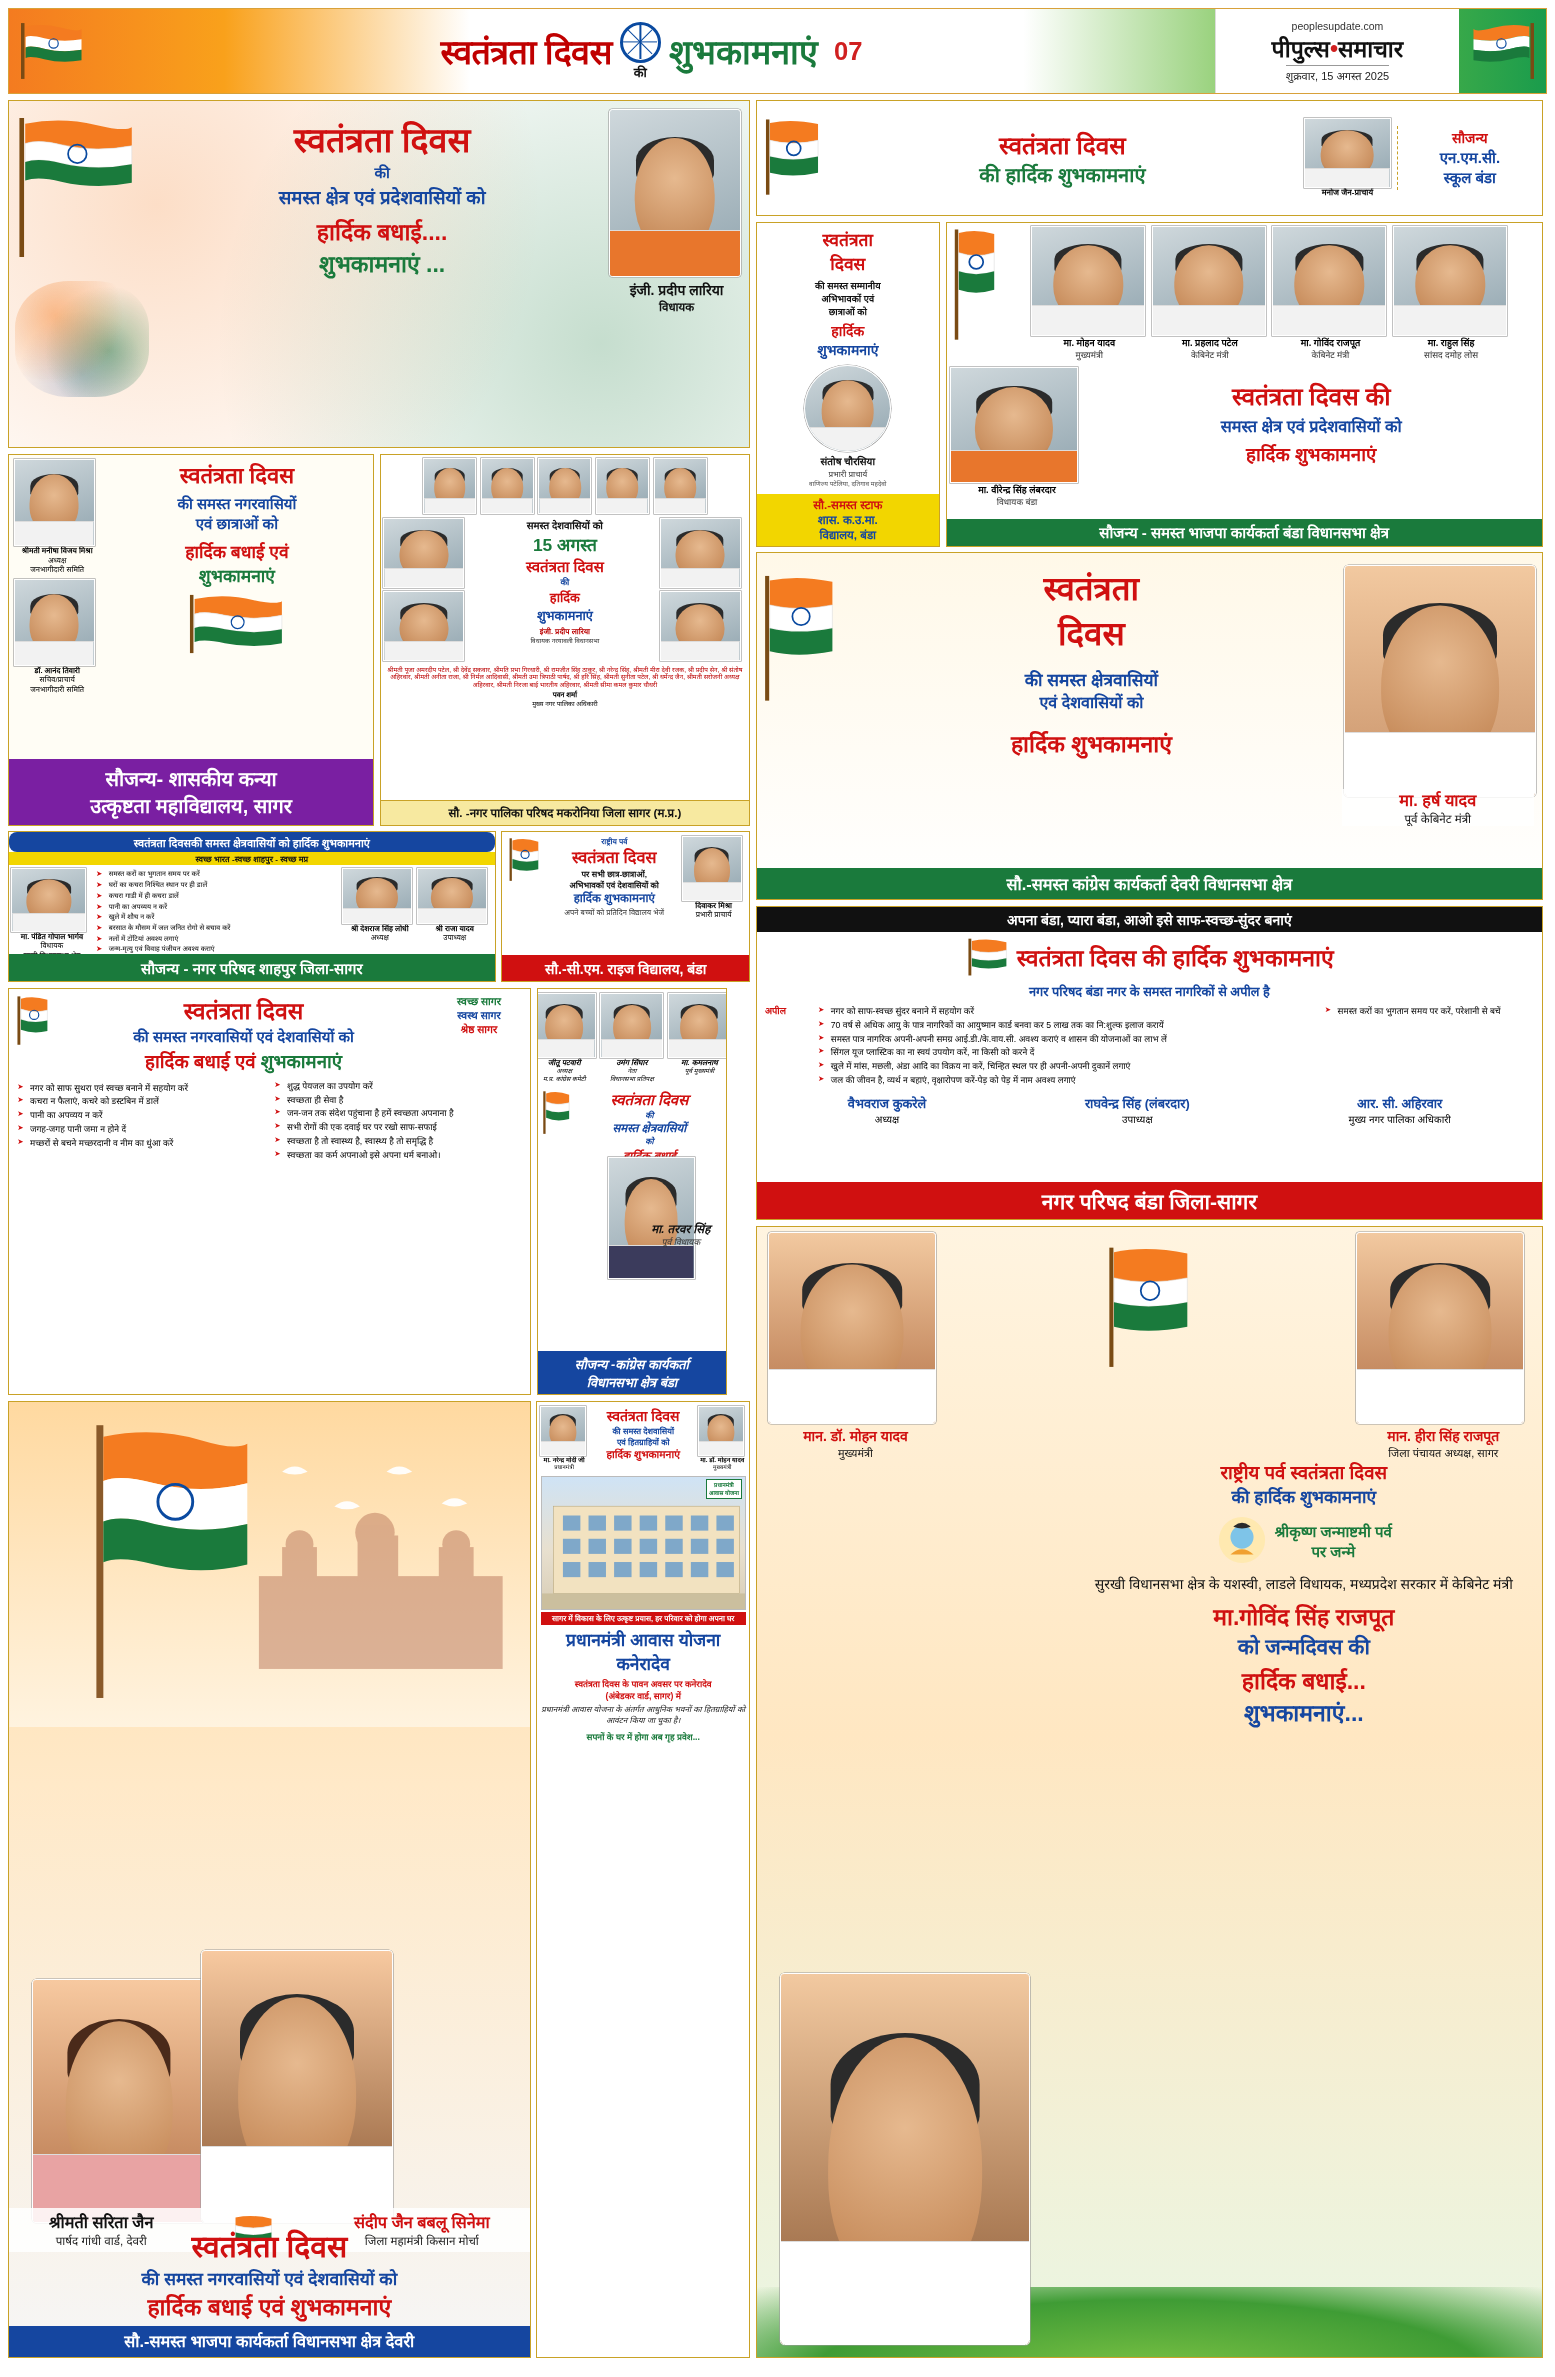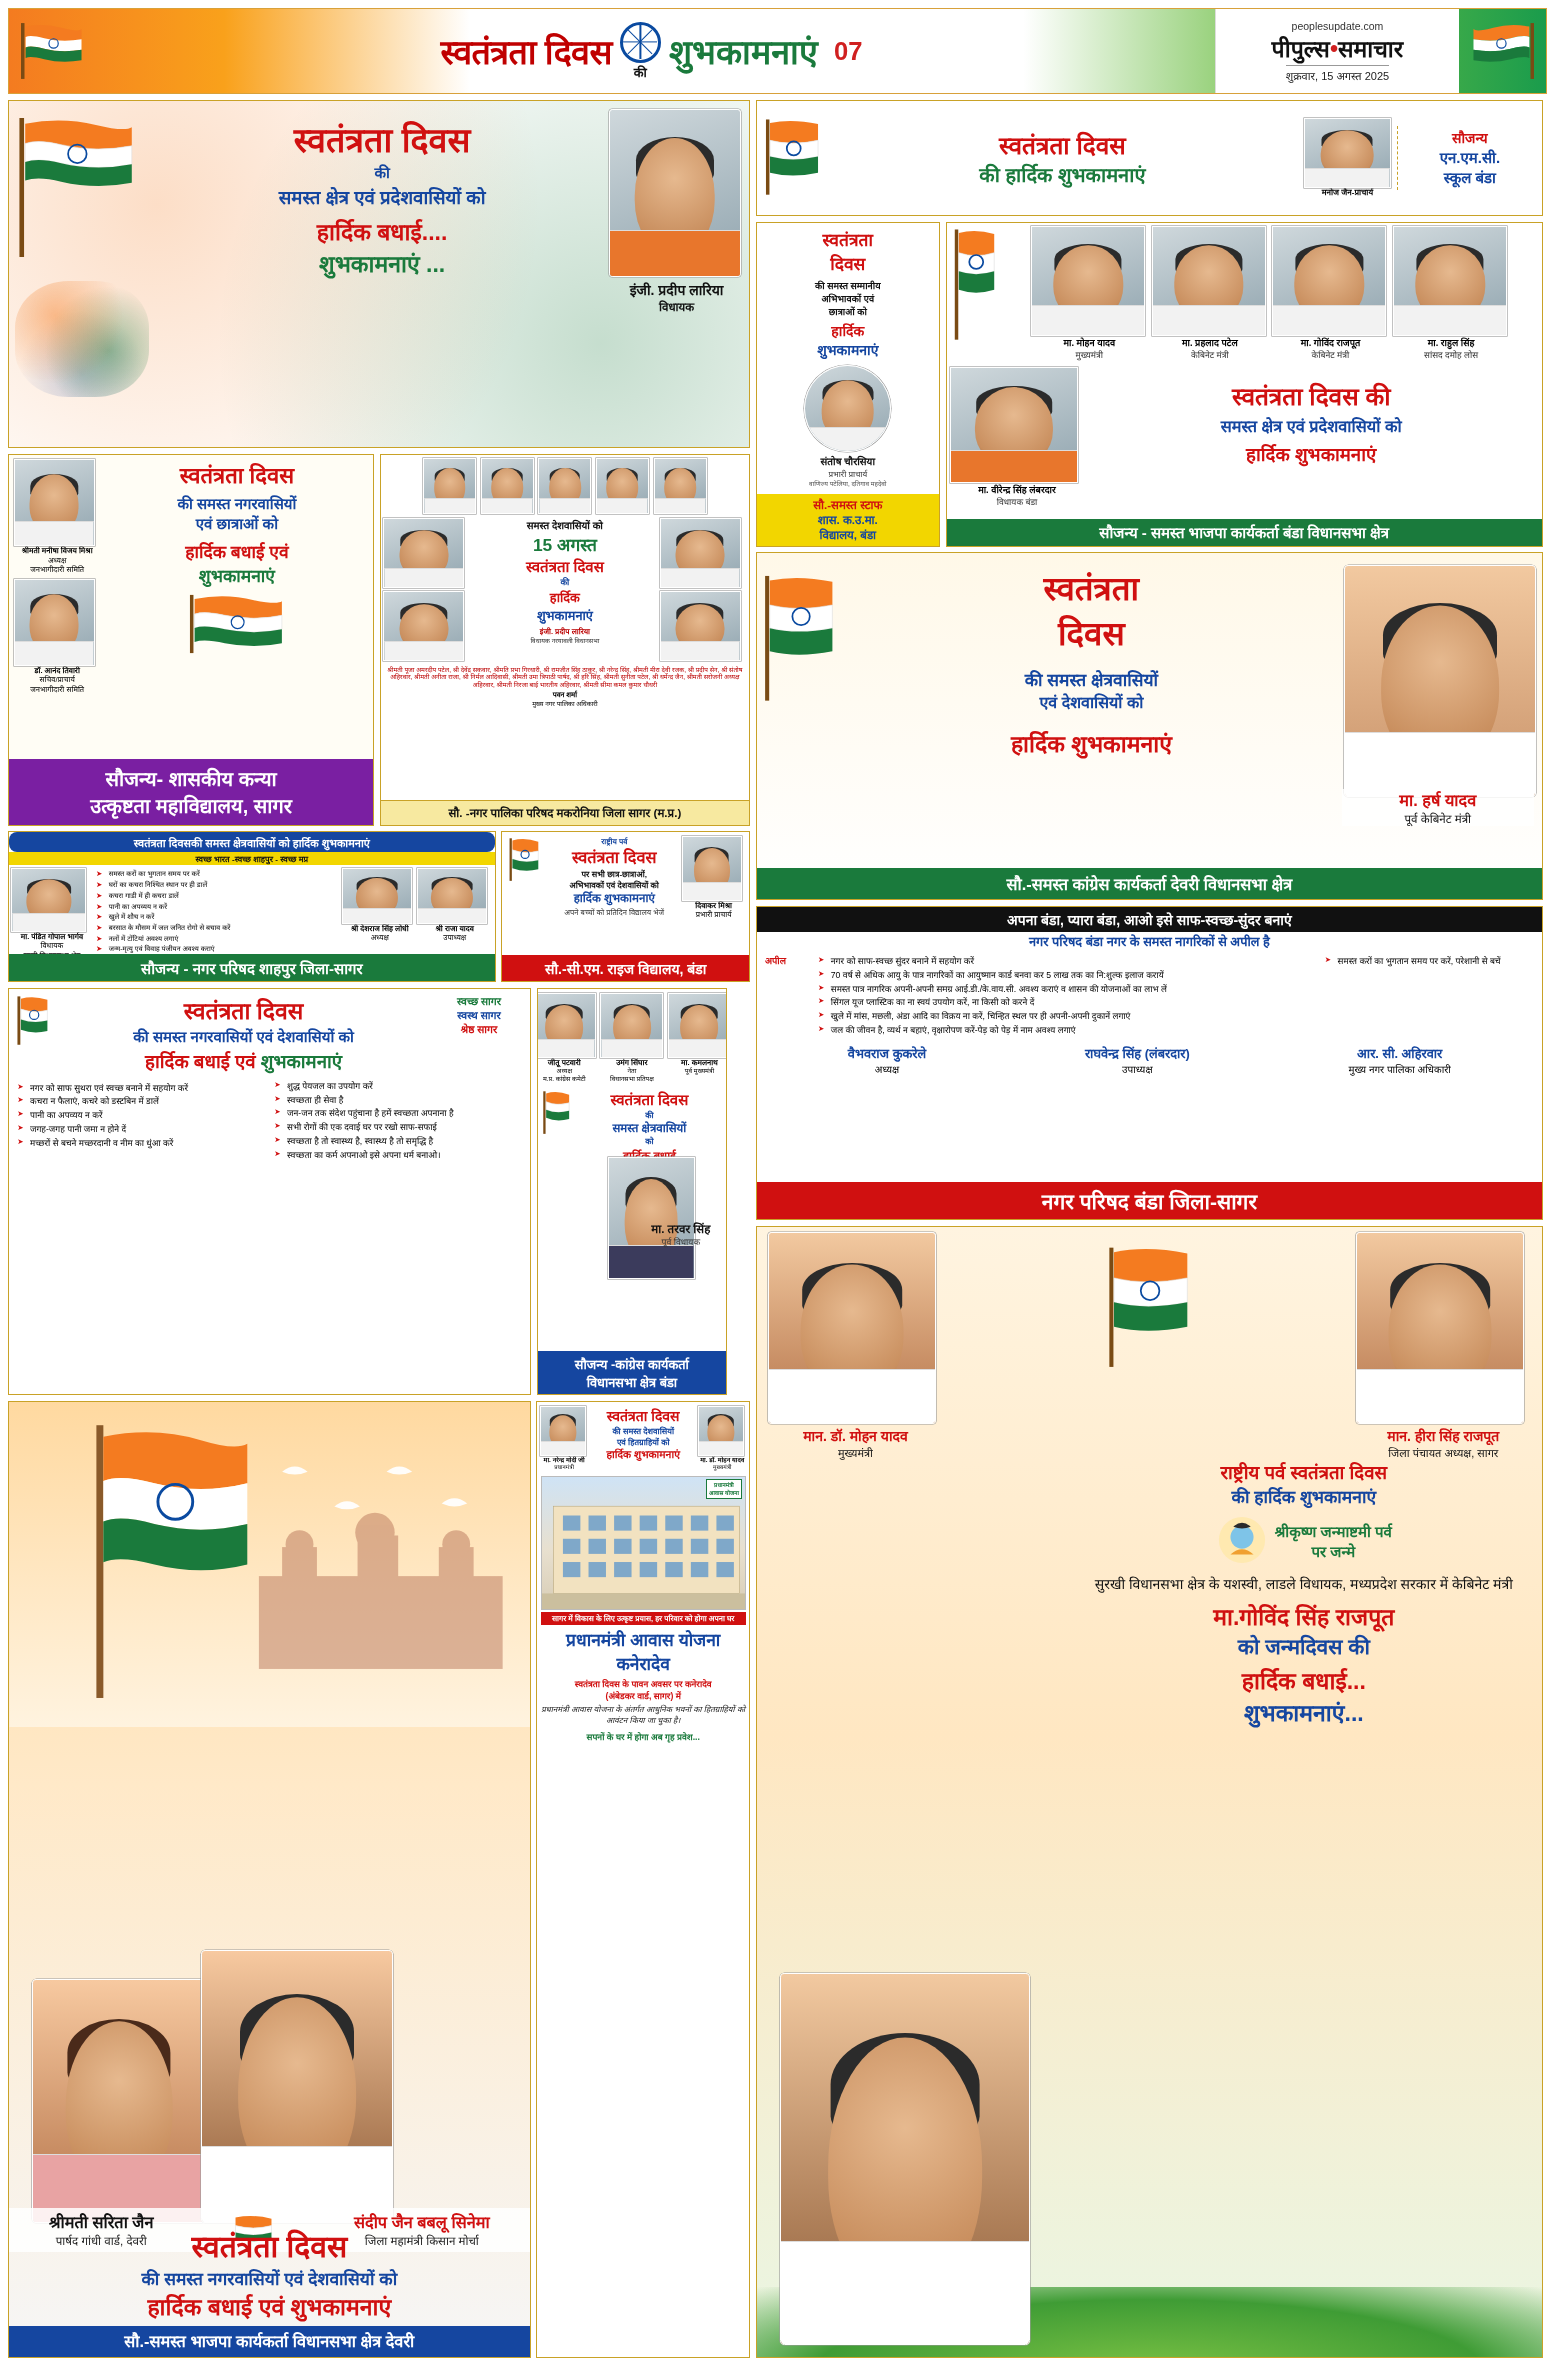--- a/index.html
+++ b/index.html
@@ -427,21 +427,21 @@
               <li>शुद्ध पेयजल का उपयोग करें</li>
               <li>स्वच्छता ही सेवा है</li>
               <li>जन-जन तक संदेश पहुंचाना है हमें स्वच्छता अपनाना है</li>
               <li>सभी रोगों की एक दवाई घर पर रखो साफ-सफाई</li>
               <li>स्वच्छता है तो स्वास्थ्य है, स्वास्थ्य है तो समृद्धि है</li>
               <li>स्वच्छता का कर्म अपनाओ इसे अपना धर्म बनाओ।</li>
             </ul>
           </div>
         </div>
 
-        <div class="ad" style="width:190px;position:relative;background:#fff;">
+        <div class="ad" style="width:190px;position:relative;background:#fff;font-style:italic;">
           <div class="gridphotos" style="padding:3.5px 1.2px;">
             <div style="text-align:center;width:65px;">
               <div class="photo" style="width:63px;height:65px;">
                   <div class="hair"></div>
                   <div class="face"></div>
                   <div class="body"></div>
                 </div>
               <div class="tiny b">जीतू पटवारी</div>
               <div class="tiny" style="white-space:pre-line;font-size:6.4px;">अध्यक्ष
 म.प्र. कांग्रेस कमेटी</div>
@@ -801,20 +801,31 @@
               <div style="font-size:16.3px;font-weight:bold;color:#d01010;">मा. हर्ष यादव</div>
               <div style="font-size:11.6px;color:#111;">पूर्व केबिनेट मंत्री</div>
             </div>
           </div>
         </div>
         <div style="position:absolute;bottom:0;left:0;right:0;background:#1a7a3c;color:#fff;text-align:center;font-size:16.3px;font-weight:bold;padding:4.6px;">सौ.-समस्त कांग्रेस कार्यकर्ता देवरी विधानसभा क्षेत्र</div>
       </div>
 
       <div class="ad" style="height:314px;position:relative;background:#fff;">
         <div style="background:#111;color:#fff;text-align:center;font-size:14px;font-weight:bold;padding:2.9px;">अपना बंडा, प्यारा बंडा, आओ इसे साफ-स्वच्छ-सुंदर बनाएं</div>
+        <div style="display:flex;align-items:center;justify-content:center;gap:5.8px;padding:3.5px;">
+          <div>
+            <svg width="46" height="41" viewBox="0 0 80 70">
+              <rect x="6" y="4" width="5" height="64" fill="#7a4b14"></rect>
+              <path d="M12 8 Q40 2 72 10 L72 24 Q40 32 12 24 Z" fill="#f47b20"></path>
+              <path d="M12 24 Q40 32 72 24 L72 38 Q40 46 12 38 Z" fill="#fff" stroke="#ddd"></path>
+              <path d="M12 38 Q40 46 72 38 L72 52 Q40 60 12 52 Z" fill="#1a7a3c"></path>
+            </svg>
+          </div>
+          <div style="font-size:23px;font-weight:bold;color:#d01010;">स्वतंत्रता दिवस की हार्दिक शुभकामनाएं</div>
+        </div>
         <div style="text-align:center;font-size:12.8px;font-weight:bold;color:#1546a0;">नगर परिषद बंडा नगर के समस्त नागरिकों से अपील है</div>
         <div style="display:flex;padding:3.5px 8.1px;gap:18px;">
           <div style="width:35px;color:#d01010;font-weight:bold;font-size:9.3px;">अपील</div>
           <div style="flex:1;">
             <ul class="dots">
               <li>नगर को साफ-स्वच्छ सुंदर बनाने में सहयोग करें</li>
               <li>70 वर्ष से अधिक आयु के पात्र नागरिकों का आयुष्मान कार्ड बनवा कर 5 लाख तक का नि:शुल्क इलाज करायें</li>
               <li>समस्त पात्र नागरिक अपनी-अपनी समग्र आई.डी./के.वाय.सी. अवश्य कराएं व शासन की योजनाओं का लाभ लें</li>
               <li>सिंगल यूज प्लास्टिक का ना स्वयं उपयोग करें, ना किसी को करने दें</li>
               <li>खुले में मांस, मछली, अंडा आदि का विक्रय ना करें, चिन्हित स्थल पर ही अपनी-अपनी दुकानें लगाएं</li>

